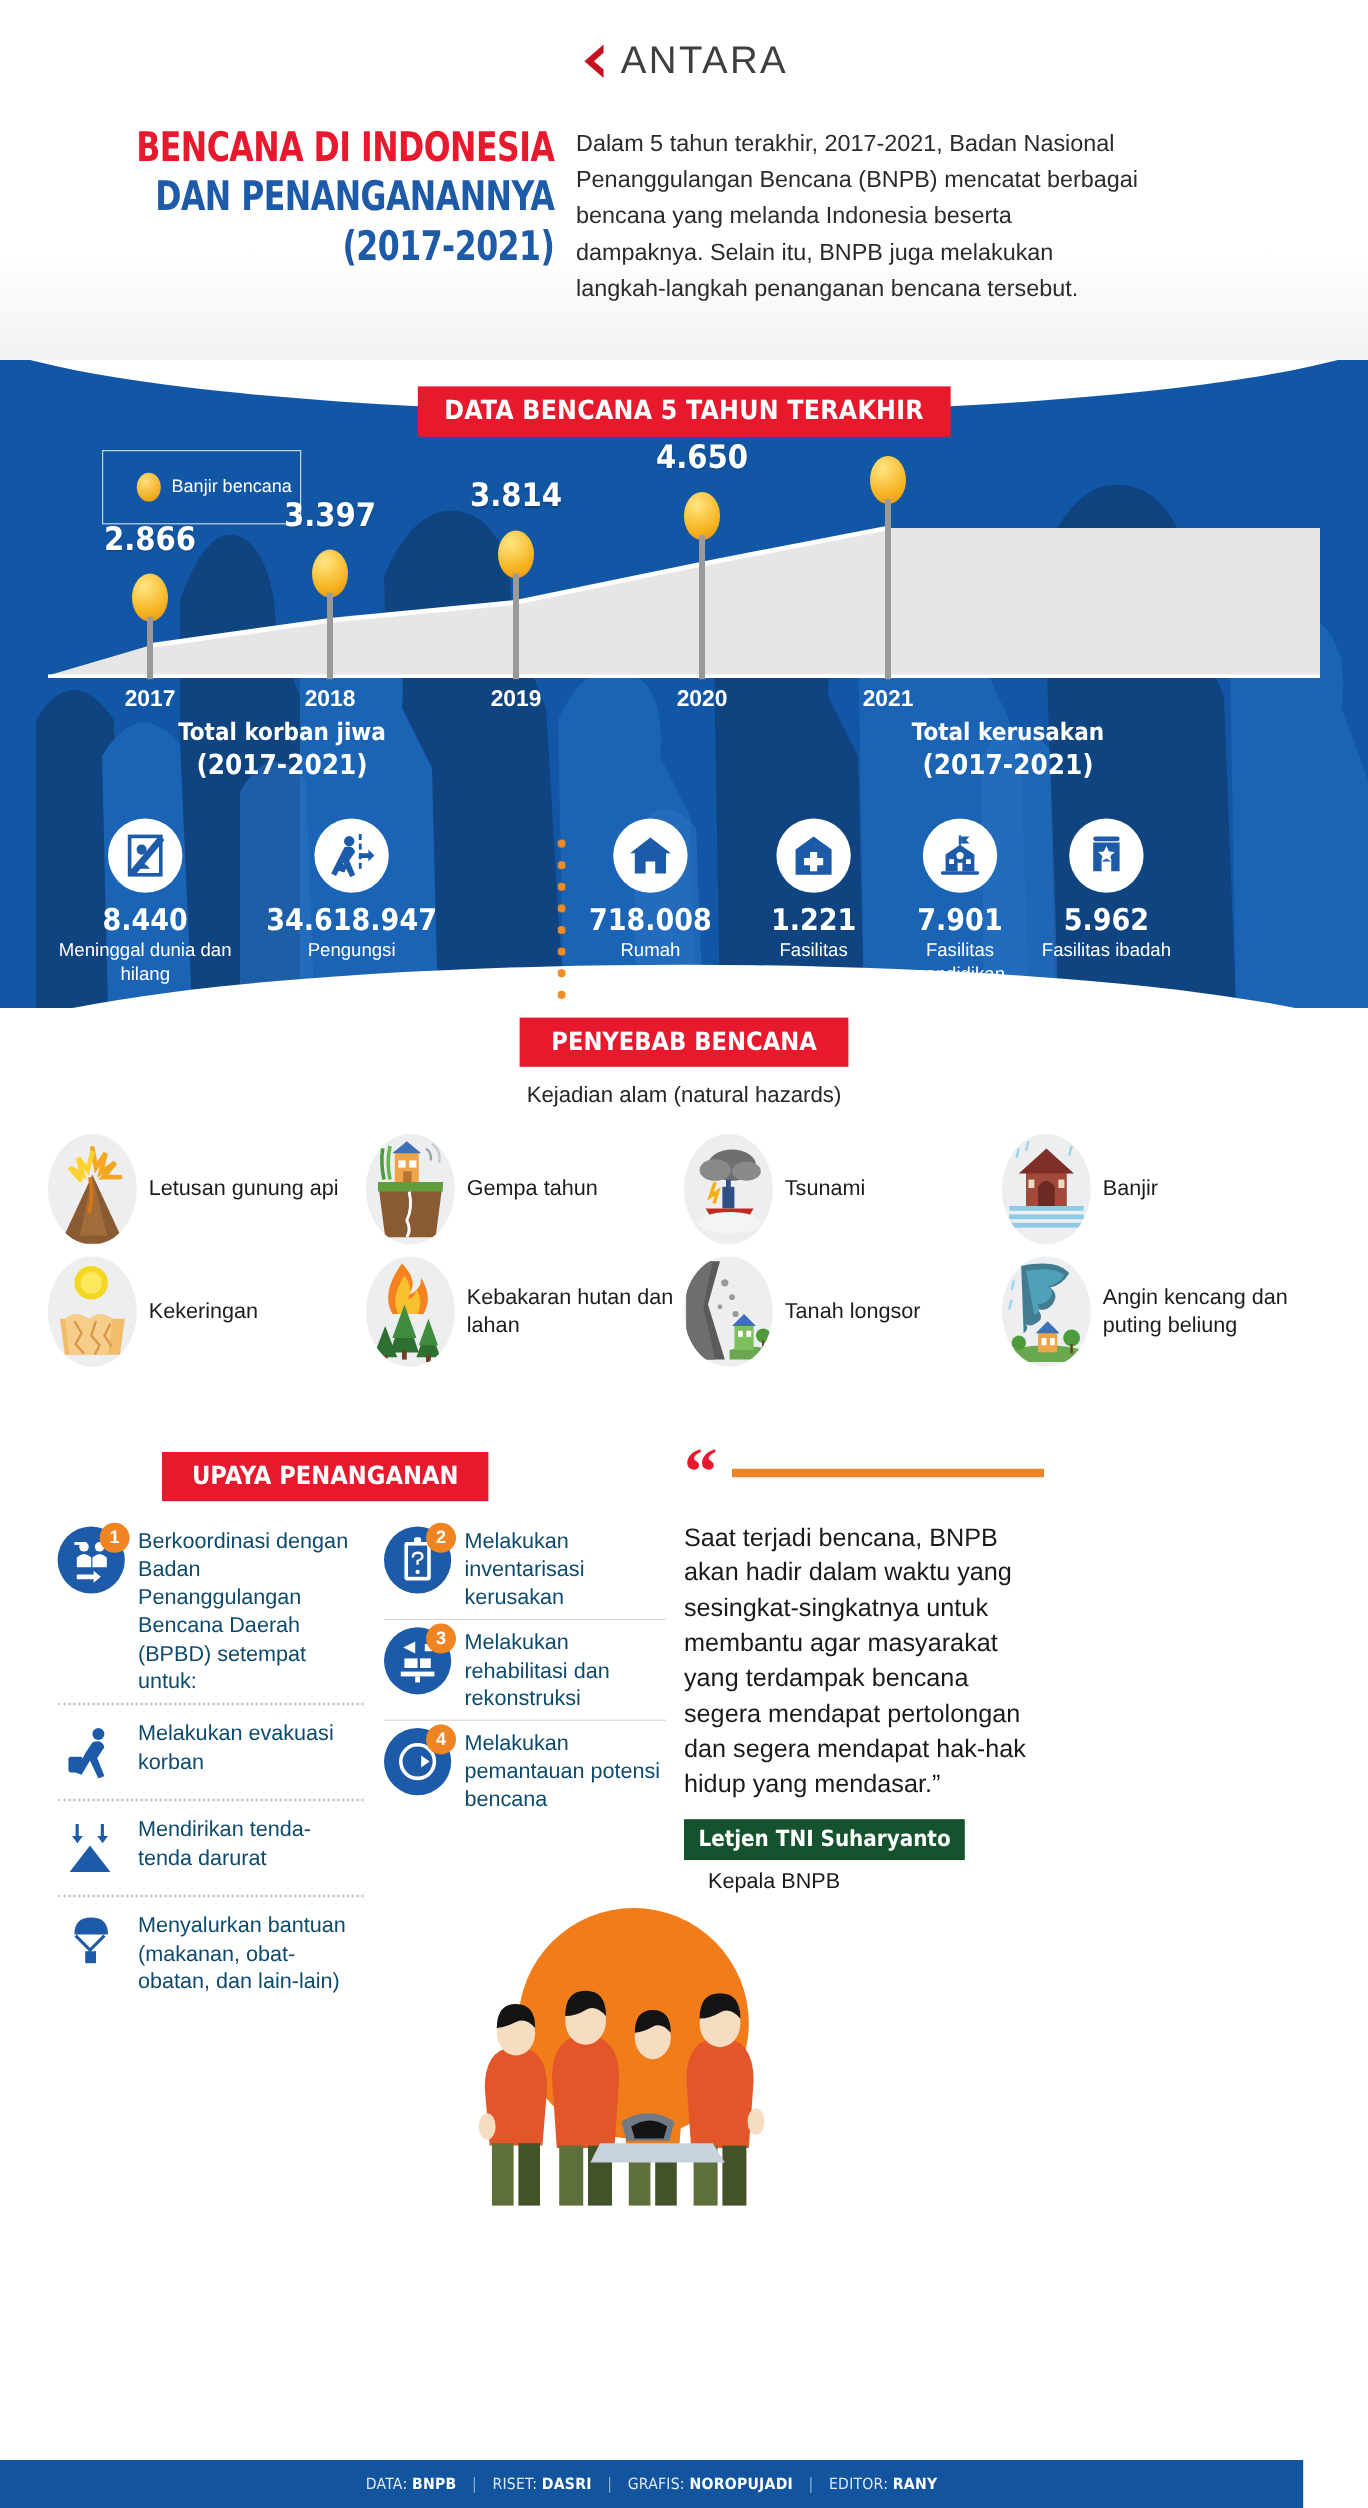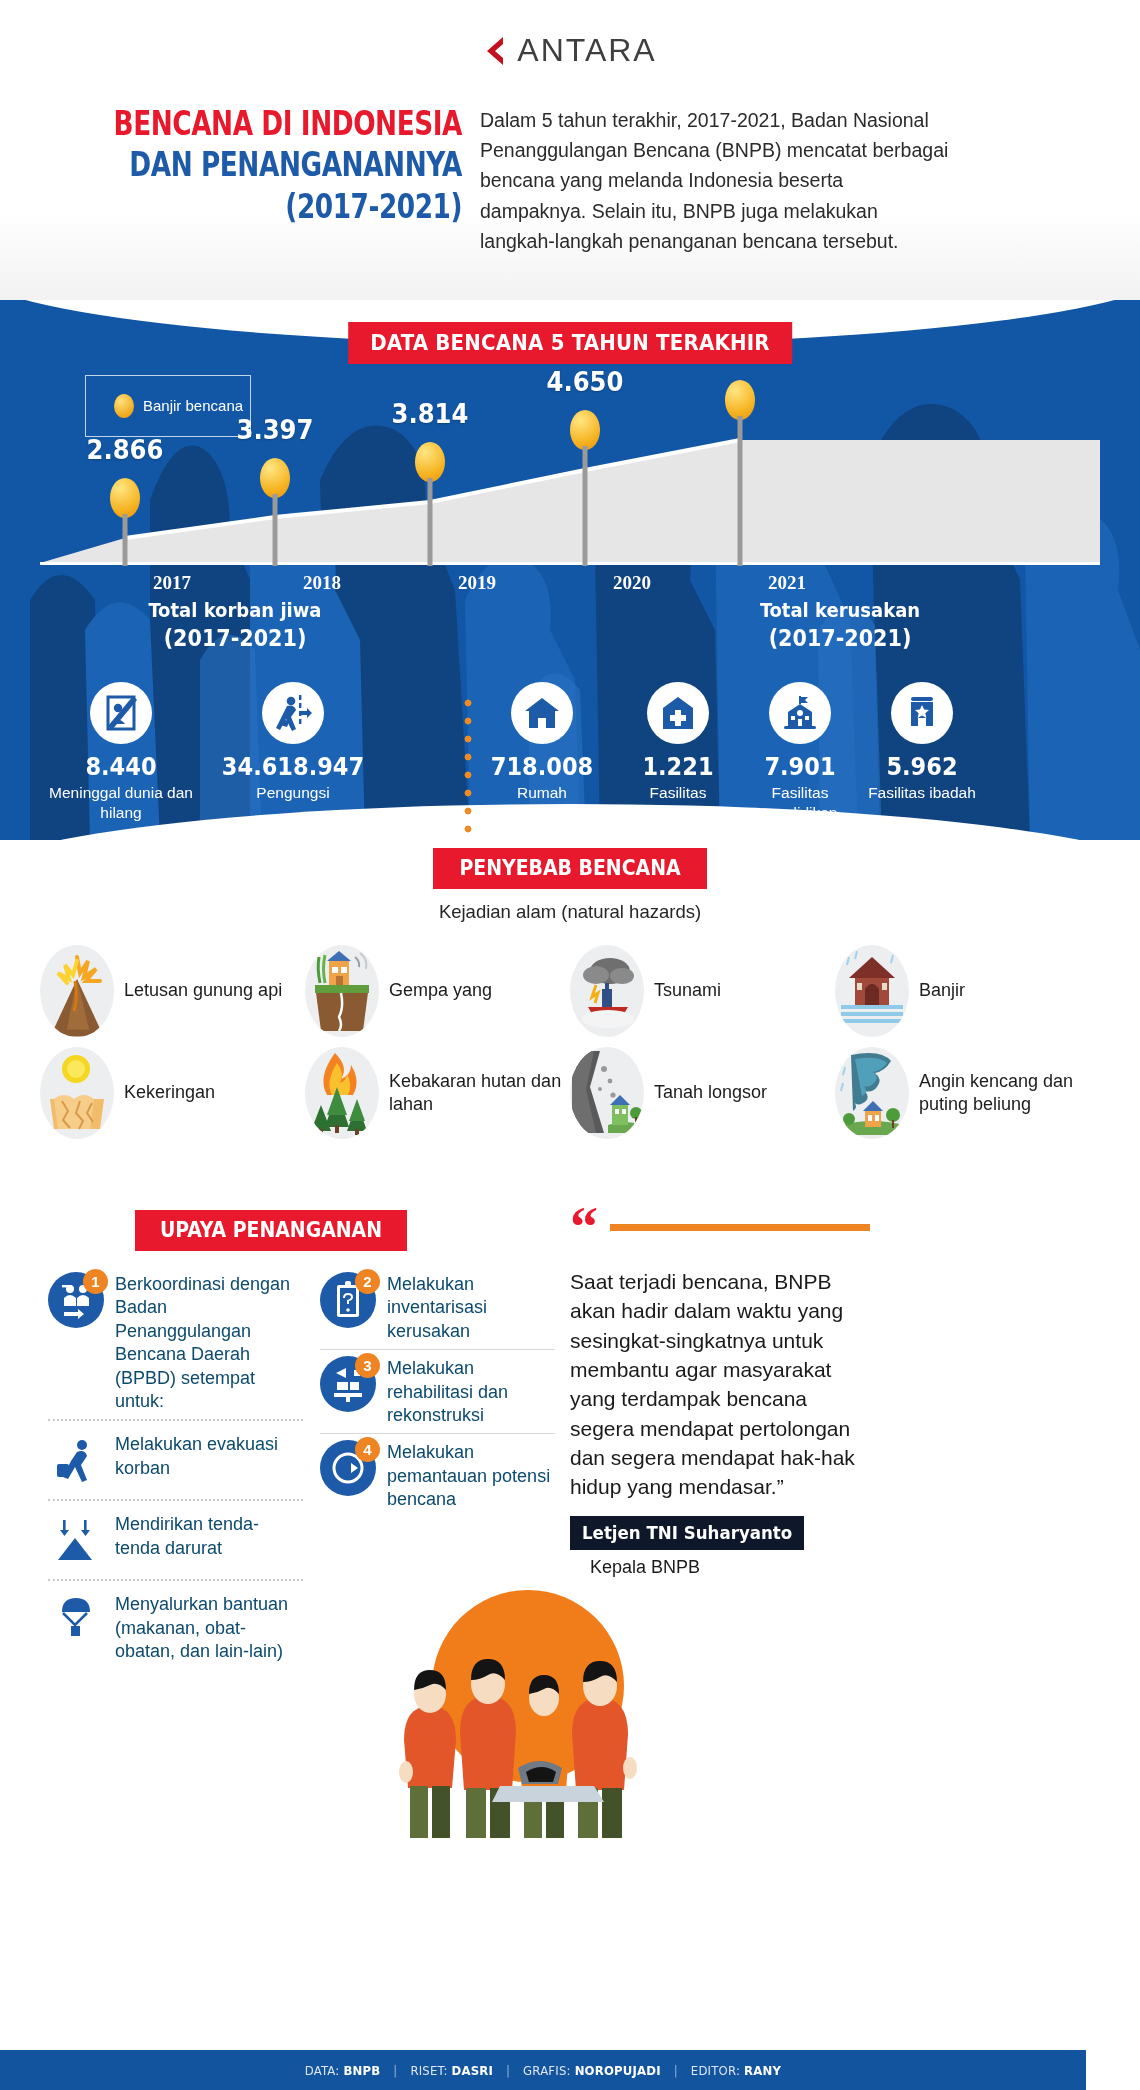--- a/index.html
+++ b/index.html
@@ -95,22 +95,21 @@
   }
   .point .val {
     position: absolute; left: 50%; transform: translateX(-50%);
     color: #fff; font-weight: 700; font-size: 27px; white-space: nowrap;
     font-family: "DejaVu Sans Condensed", "Liberation Sans Narrow", "Liberation Sans", sans-serif;
     text-shadow: 0 1px 2px rgba(0,0,0,0.25);
   }
   .yearlabel {
     position: absolute; top: 272px; transform: translateX(-50%);
     color: #fff; font-weight: 700; font-size: 19px; z-index: 7;
-    font-family: Liberation Serif, serif;
-    margin-left: 47px;
+    font-family: Liberation Sans, sans-serif;
   }
 
   
   .stats-head {
     position: absolute; top: 298px; width: 100%; z-index: 6;
     display: flex;
     justify-content: space-between;
   }
   .stats-head > div {
     color: #fff; text-align: center;
@@ -192,21 +191,21 @@
   
   .quote { position: absolute; left: 570px; top: 10px; width: 300px; }
   .q-top { display: flex; align-items: center; gap: 12px; }
   .q-mark {
     color: #e8192c; font-size: 56px; line-height: 0.62; font-weight: 700;
     font-family: "Liberation Serif", serif;
   }
   .q-rule { flex: 1; height: 7px; background: #ef8422; }
   .q-text { margin-top: 22px; font-size: 21px; line-height: 1.4; color: #1a1a1a; }
   .q-name {
-    background: #0f172a; color: #fff; display: inline-block;
+    background: #14532d; color: #fff; display: inline-block;
     padding: 6px 12px 7px; margin-top: 14px; font-weight: 700; font-size: 18.5px;
     font-family: "DejaVu Sans Condensed", "Liberation Sans Narrow", "Liberation Sans", sans-serif;
   }
   .q-role { font-size: 18px; color: #1a1a1a; margin-top: 7px; margin-left: 20px; }
   .rescue-art { position: absolute; left: 368px; top: 390px; width: 300px; height: 250px; }
 
   
   .footer {
     position: absolute; left: 0; bottom: 0; width: 1086px; height: 40px;
     background: #12549e; display: flex; align-items: center; justify-content: center;
@@ -453,21 +452,21 @@
           <path d="M22 16 L34 6 L46 16 Z" fill="#3f6fb5"></path>
           <rect x="27" y="22" width="6" height="6" fill="#fff"></rect>
           <rect x="36" y="22" width="6" height="6" fill="#fff"></rect>
           <rect x="31" y="31" width="7" height="9" fill="#b87333"></rect>
           <path d="M14 12 q-2 12 1 26" stroke="#4e9b3c" stroke-width="3" fill="none"></path>
           <path d="M20 10 q-3 14 0 28" stroke="#66b44c" stroke-width="3" fill="none"></path>
           <path d="M50 12 q5 4 4 10" stroke="#9aa0a6" stroke-width="2" fill="none"></path>
           <path d="M55 8 q8 6 6 16" stroke="#c5cace" stroke-width="2" fill="none"></path>
         </svg>
       </div>
-      <div class="hz-lbl">Gempa yang</div>
+      <div class="hz-lbl">Gempa tahun</div>
     </div>
 
     <div class="hazard">
       <div class="hz-ico">
         <svg width="74" height="92" viewBox="0 0 74 92">
           <ellipse cx="40" cy="26" rx="20" ry="13" fill="#6f6f6f"></ellipse>
           <ellipse cx="26" cy="30" rx="13" ry="9" fill="#8a8a8a"></ellipse>
           <ellipse cx="52" cy="31" rx="12" ry="8" fill="#8a8a8a"></ellipse>
           <path d="M26 40 l-4 12 l6-4 l-3 10" stroke="#f5b014" stroke-width="3" fill="none"></path>
           <rect x="32" y="44" width="10" height="18" fill="#2f4f86"></rect>

